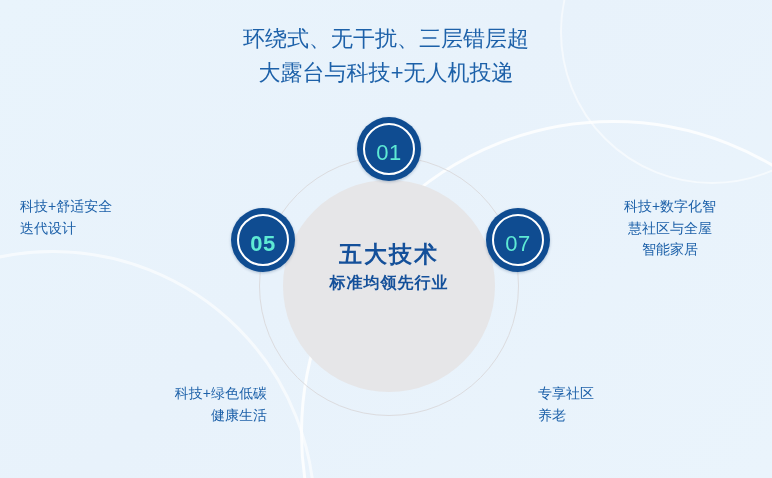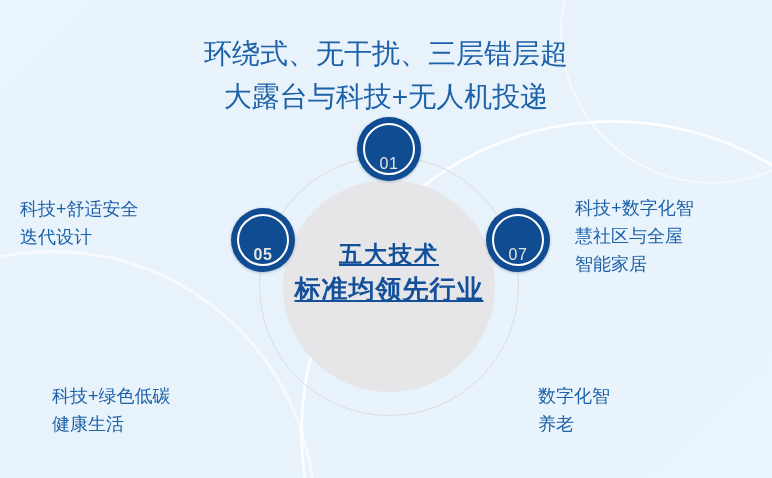--- a/index.html
+++ b/index.html
@@ -73,94 +73,93 @@
   
   .center-text {
     position: absolute;
     left: 283px;
     top: 238px;
     width: 212px;
     text-align: center;
     color: #14509a;
     font-weight: bold;
     line-height: 1.45;
-    text-decoration: underline;
   }
   .center-text .line1 { font-size: 23px; letter-spacing: 2px; }
-  .center-text .line2 { font-size: 26px; letter-spacing: 1px; }
+  .center-text .line2 { font-size: 16px; letter-spacing: 1px; }
 
   
   .badge {
     position: absolute;
     width: 64px;
     height: 64px;
     border-radius: 50%;
     background: #0f4c91;
     box-shadow: 0 1px 3px rgba(10,50,100,0.28);
   }
   .badge .ring {
     position: absolute;
     left: 6px; top: 6px;
     width: 52px; height: 52px;
     border-radius: 50%;
     border: 2px solid #ffffff;
     box-sizing: border-box;
   }
   .badge .num {
     position: absolute;
-    left: 0; top: 15px;
+    left: 0; top: 4px;
     width: 64px; height: 64px;
     display: flex;
     align-items: center;
     justify-content: center;
-    color: #e5e5e5;
-    font-size: 16px;
+    color: #5eead4;
+    font-size: 22px;
     font-family: "Liberation Sans", sans-serif;
     letter-spacing: 0.5px;
   }
 
   .badge-01 { left: 357px; top: 117px; }
   .badge-02 { left: 486px; top: 208px; }
   .badge-03 { left: 443px; top: 358px; }
   .badge-04 { left: 270px; top: 358px; }
   .badge-05 { left: 231px; top: 208px; font-weight: bold; }
 
   
   .label {
     position: absolute;
     color: #1d61a9;
-    font-size: 18px;
+    font-size: 14px;
     line-height: 1.55;
     white-space: pre-line;
   }
   .label-01 {
     left: 176px;
-    top: 32px;
+    top: 24px;
     width: 420px;
     text-align: center;
-    font-size: 28px;
+    font-size: 22px;
+    font-family: Liberation Mono, monospace;
   }
   .label-02 {
     left: 575px;
     top: 196px;
     width: 190px;
-    text-align: left;
-    font-family: Liberation Mono, monospace;
+    text-align: center;
   }
   .label-03 {
     left: 538px;
     top: 383px;
     width: 210px;
     text-align: left;
   }
   .label-04 {
     left: 52px;
     top: 383px;
     width: 215px;
-    text-align: left;
+    text-align: right;
   }
   .label-05 {
     left: 20px;
     top: 196px;
     width: 200px;
     text-align: left;
   }
 </style>
 </head>
 <body>
@@ -190,20 +189,20 @@
   <div class="badge badge-05">
     <div class="ring"></div>
     <div class="num">05</div>
   </div>
 
   <div class="label label-01">环绕式、无干扰、三层错层超
 大露台与科技+无人机投递</div>
   <div class="label label-02">科技+数字化智
 慧社区与全屋
 智能家居</div>
-  <div class="label label-03">数字化智
+  <div class="label label-03">专享社区
 养老</div>
   <div class="label label-04">科技+绿色低碳
 健康生活</div>
   <div class="label label-05">科技+舒适安全
 迭代设计</div>
 
 </div>
 
 </body></html>

